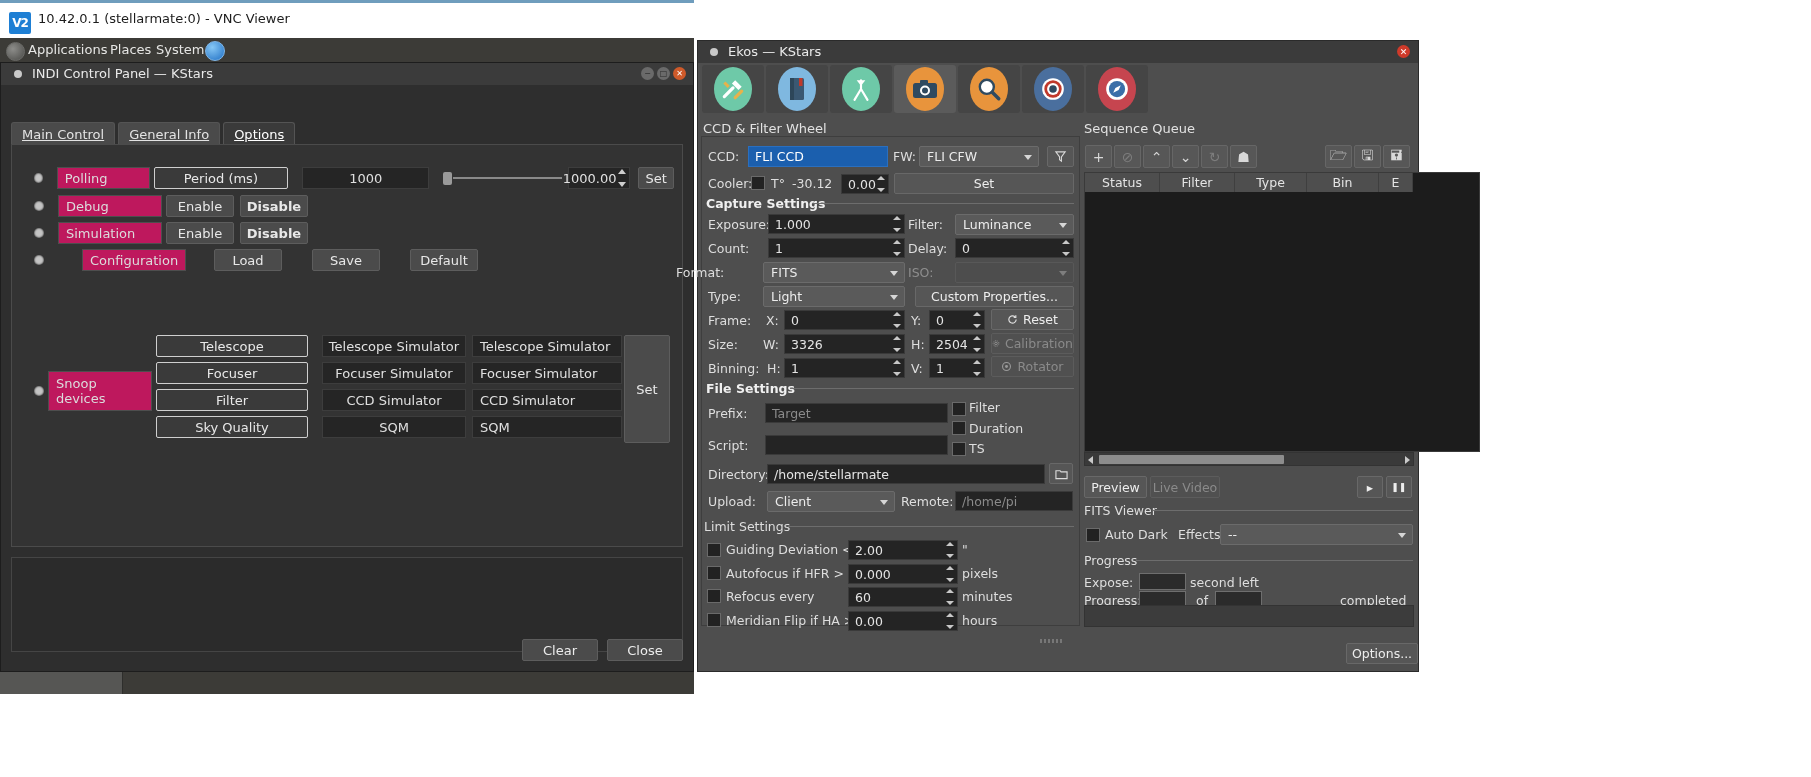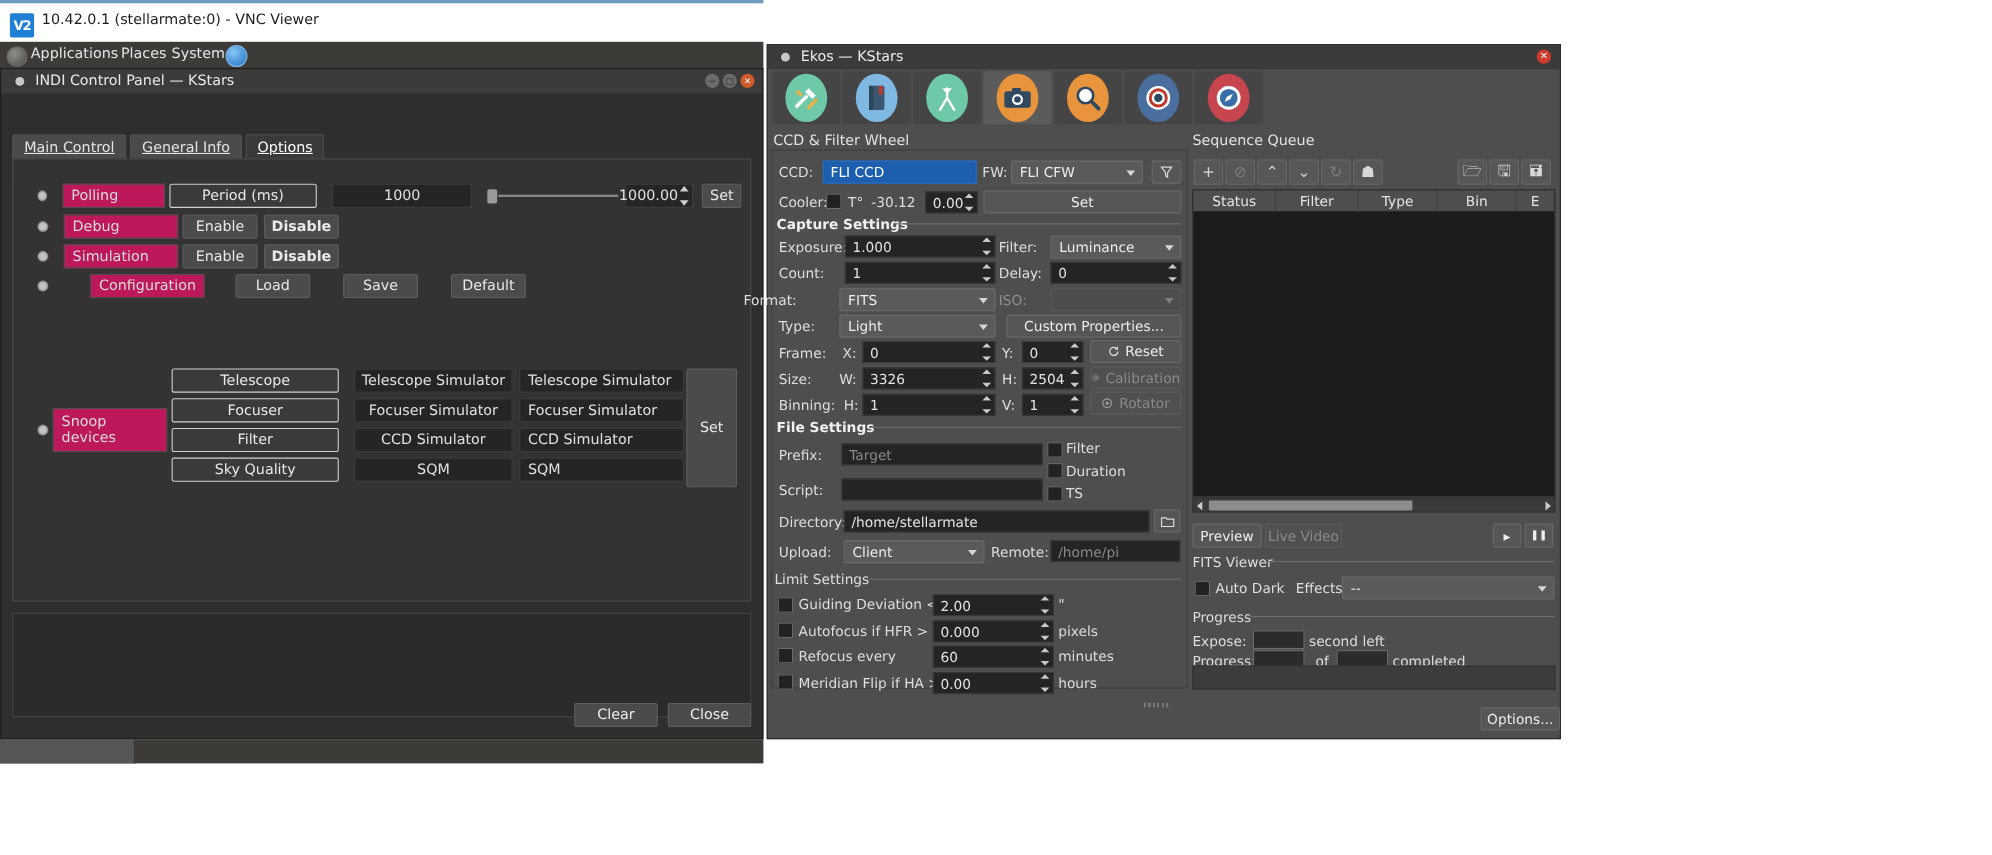--- a/index.html
+++ b/index.html
@@ -115,21 +115,21 @@
   .btn{position:absolute;background:#565656;border:1px solid #686868;color:#ededed;font-size:12.5px;
     display:flex;align-items:center;justify-content:center;border-radius:2px;box-sizing:border-box;height:21px;}
   .btn.dis{color:#8a8a8a;background:#505050;border-color:#5c5c5c;}
   .chk{position:absolute;width:12px;height:12px;background:#222;border:1px solid #6a6a6a;}
   .rule{position:absolute;height:1px;background:#6d6d6d;}
 
   
   .sqbtn{position:absolute;width:27px;height:23px;background:#575757;border:1px solid #666;border-radius:2px;
     display:flex;align-items:center;justify-content:center;color:#d8d8d8;font-size:14px;box-sizing:border-box;}
   .sqbtn.dis{color:#7d7d7d;}
-  .sqtbl{position:absolute;left:1084px;top:172px;width:330px;height:280px;background:#1c1c1c;border:1px solid #3a3a3a;box-sizing:border-box;}
+  .sqtbl{position:absolute;left:1084px;top:172px;width:396px;height:280px;background:#1c1c1c;border:1px solid #3a3a3a;box-sizing:border-box;}
   .sqhead{position:absolute;left:0;top:0;width:328px;height:19px;background:#4e4e4e;display:flex;}
   .sqhead div{color:#e4e4e4;font-size:12.5px;display:flex;align-items:center;justify-content:center;
     border-right:1px solid #3f3f3f;box-sizing:border-box;}
   .hscroll{position:absolute;left:1084px;top:452px;width:330px;height:14px;background:#3a3a3a;border:1px solid #333;box-sizing:border-box;}
   .hscroll .thumb{position:absolute;left:14px;top:2px;width:185px;height:9px;background:#8d8d8d;border-radius:1px;}
   .hscroll .a{position:absolute;top:3px;width:0;height:0;border-top:4px solid transparent;border-bottom:4px solid transparent;}
   .hscroll .a.l{left:3px;border-right:5px solid #cacaca;}
   .hscroll .a.r{right:3px;border-left:5px solid #cacaca;}
 
   .progbar{position:absolute;left:1084px;top:605px;width:330px;height:22px;background:#3c3c3c;border:1px solid #333;box-sizing:border-box;}
@@ -675,19 +675,19 @@
   </div>
   <div class="lbl" style="left:1190px;top:575px">second left</div>
   <div class="lbl" style="left:1084px;top:593px">Progress:</div>
   <div class="vfld" style="left:1139px;top:591px;width:47px;height:17px;">
     
   </div>
   <div class="lbl" style="left:1196px;top:593px">of</div>
   <div class="vfld" style="left:1215px;top:591px;width:47px;height:17px;">
     
   </div>
-  <div class="lbl" style="left:1266px;top:593px">completed</div>
+  <div class="lbl" style="left:1340px;top:593px">completed</div>
   <div class="progbar"></div>
 
   <div class="ekosgrip"></div>
   <div class="optionsbtn">Options...</div>
 
 </div>
 
 </body></html>

